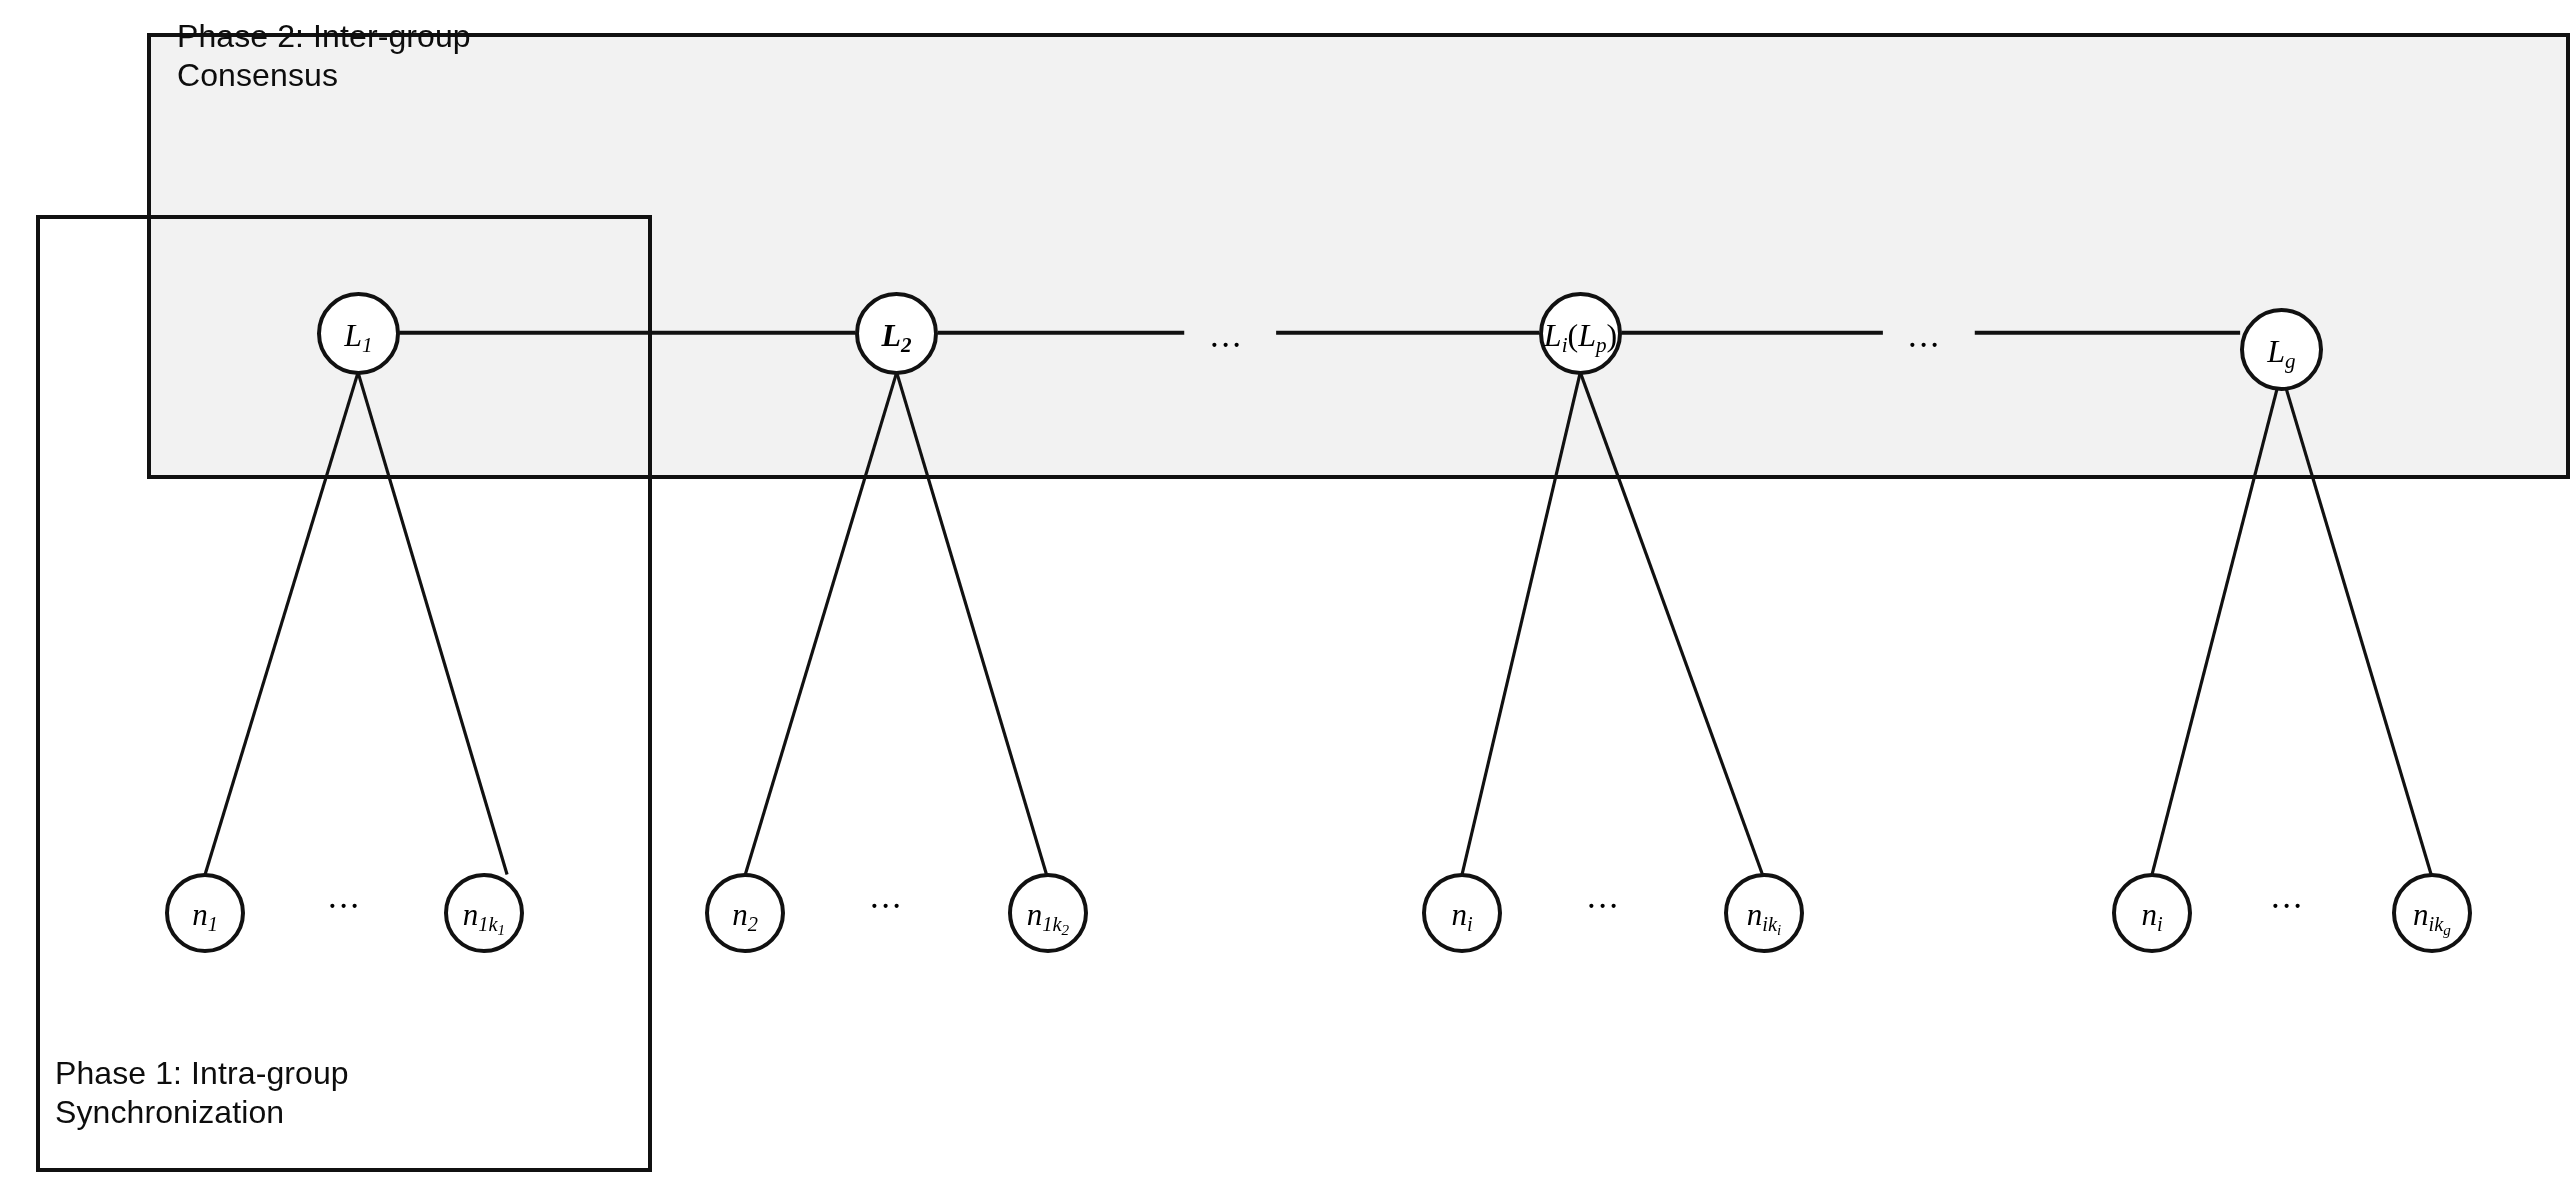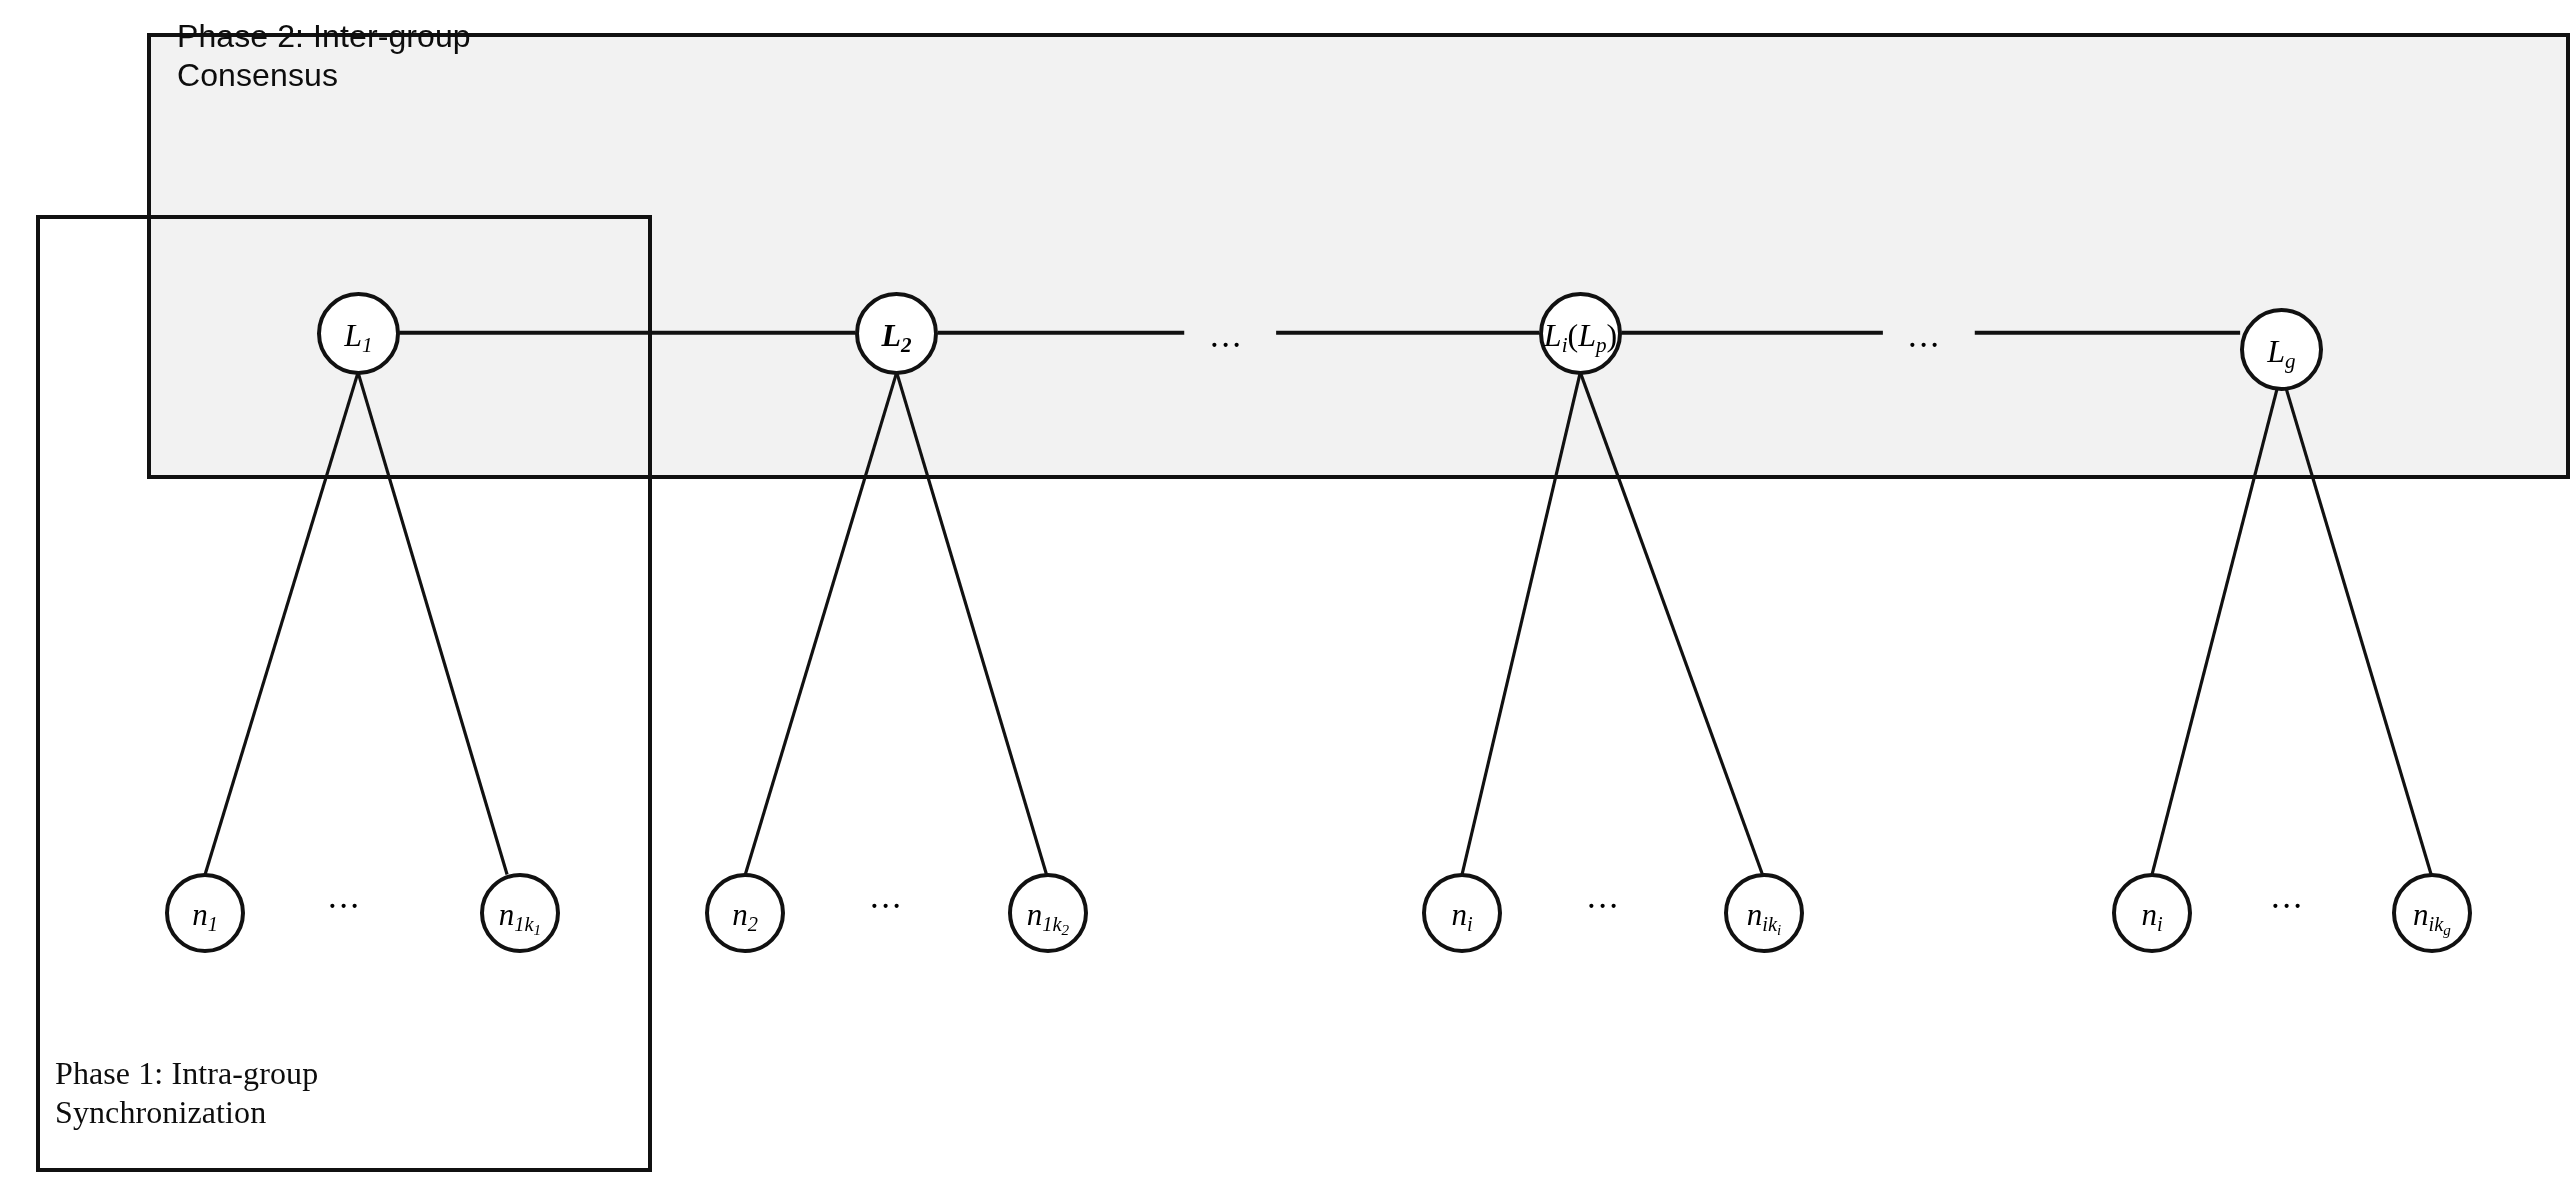--- a/index.html
+++ b/index.html
@@ -32,21 +32,21 @@
   .phase-caption{
     position:absolute;
     font-family:"Liberation Sans", sans-serif;
     font-size:32px;
     line-height:39px;
     color:#0d0d0d;
     white-space:pre-line;
     letter-spacing:0.1px;
   }
   #phase2-caption{left:168px;top:17.4px;margin-left:9px;}
-  #phase1-caption{left:55px;top:1054px;font-family:Liberation Serif, serif;}
+  #phase1-caption{left:55px;top:1054px;}
 
   
   .node{
     position:absolute;
     border-radius:50%;
     background:#ffffff;
     border:4px solid #111111;
     box-sizing:border-box;
     display:flex;
     align-items:center;
@@ -135,21 +135,21 @@
         <span class="node-label" style="font-size: 32px;"><i>L</i><sub>i</sub><span class="paren">(</span><i>L</i><sub>p</sub><span class="paren">)</span></span>
       </div>
       <div class="node node-leader" style="left: 2240px; top: 308px; text-align: right;">
         <span class="node-label" style="font-size: 32px;"><i>L</i><sub>g</sub></span>
       </div>
       <div class="ellipsis" style="left: 1210px; top: 318px;">...</div>
       <div class="ellipsis" style="left: 1908px; top: 318px;">...</div>
       <div class="node node-member" style="left: 165px; top: 873px;">
         <span class="node-label" style="font-size: 31px;"><i>n</i><sub>1</sub></span>
       </div>
-      <div class="node node-member" style="left: 480px; top: 873px;">
+      <div class="node node-member" style="left: 444px; top: 873px;">
         <span class="node-label" style="font-size: 31px;"><i>n</i><sub>1k<sub>1</sub></sub></span>
       </div>
       <div class="ellipsis" style="left: 328px; top: 879px;">...</div>
       <div class="node node-member" style="left: 705px; top: 873px;">
         <span class="node-label" style="font-size: 31px;"><i>n</i><sub>2</sub></span>
       </div>
       <div class="node node-member" style="left: 1008px; top: 873px;">
         <span class="node-label" style="font-size: 31px;"><i>n</i><sub>1k<sub>2</sub></sub></span>
       </div>
       <div class="ellipsis" style="left: 870px; top: 879px;">...</div>

